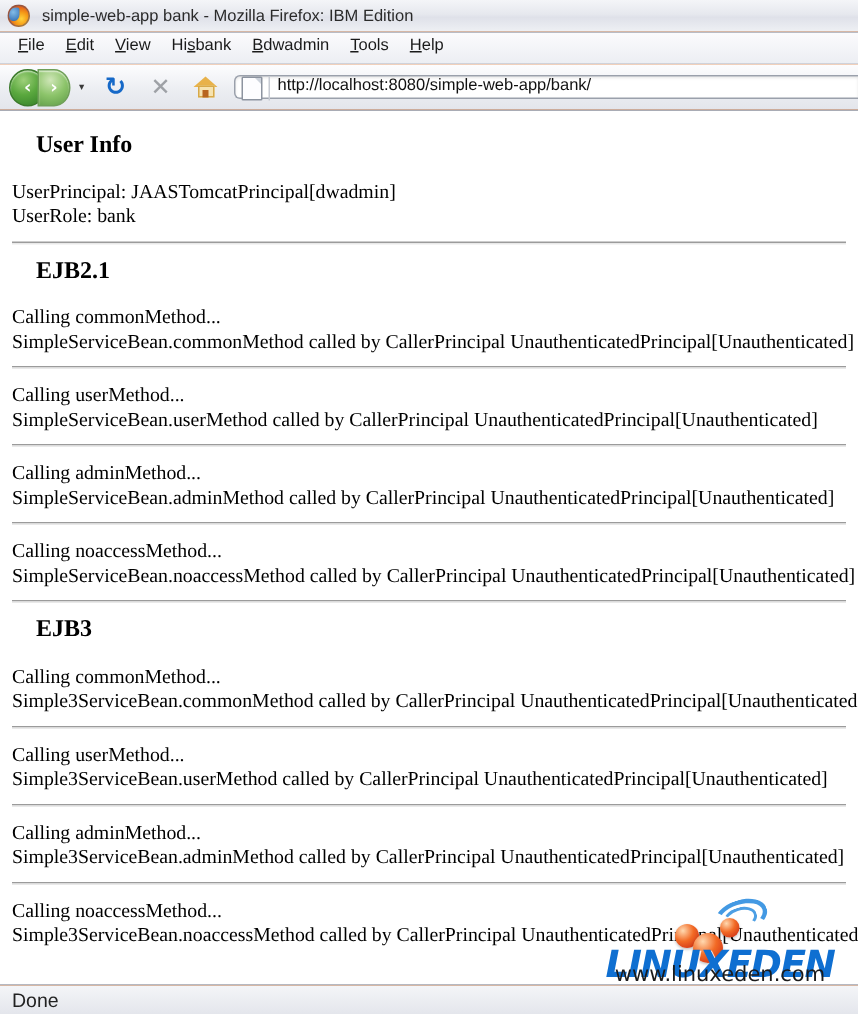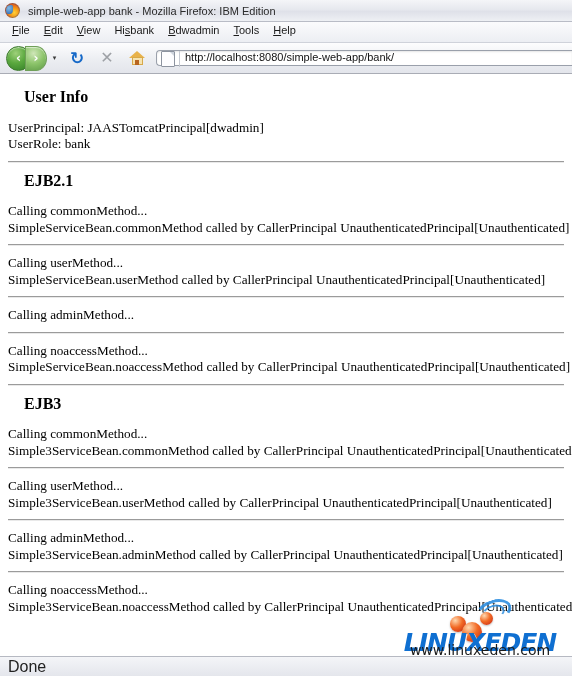--- a/index.html
+++ b/index.html
@@ -313,21 +313,21 @@
     background: linear-gradient(to bottom, #f4f5f8 0%, #e4e6ec 100%);
     border-top: 1px solid #b6b9c2;
     display: flex;
     align-items: center;
     padding-left: 8px;
     box-sizing: border-box;
     position: relative;
     z-index: 5;
   }
   .status-text {
-    font-size: 16px;
+    font-size: 13px;
     color: #222;
   }
 </style>
 </head>
 <body>
 
 <div class="window">
 
   <div class="titlebar">
     <div class="ff-logo"></div>
@@ -396,20 +396,21 @@
     <hr class="rule">
 
     <div class="para">
       <span>Calling userMethod...</span>
       <span class="l2">SimpleServiceBean.userMethod called by CallerPrincipal UnauthenticatedPrincipal[Unauthenticated]</span>
     </div>
     <hr class="rule">
 
     <div class="para">
       <span>Calling adminMethod...</span>
+      <span class="l2">SimpleServiceBean.adminMethod called by CallerPrincipal UnauthenticatedPrincipal[Unauthenticated]</span>
     </div>
     <hr class="rule">
 
     <div class="para">
       <span>Calling noaccessMethod...</span>
       <span class="l2">SimpleServiceBean.noaccessMethod called by CallerPrincipal UnauthenticatedPrincipal[Unauthenticated]</span>
     </div>
     <hr class="rule">
 
     <h2>EJB3</h2>

